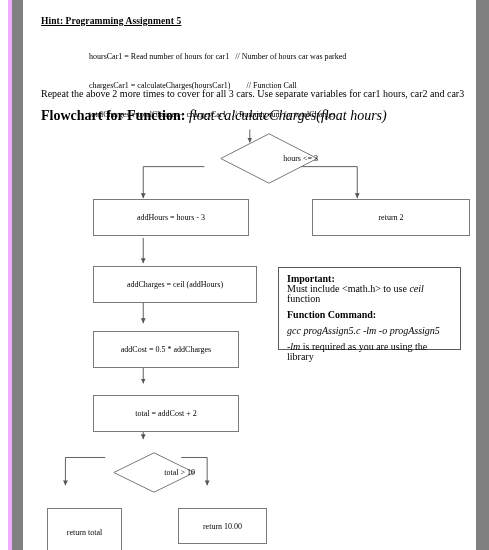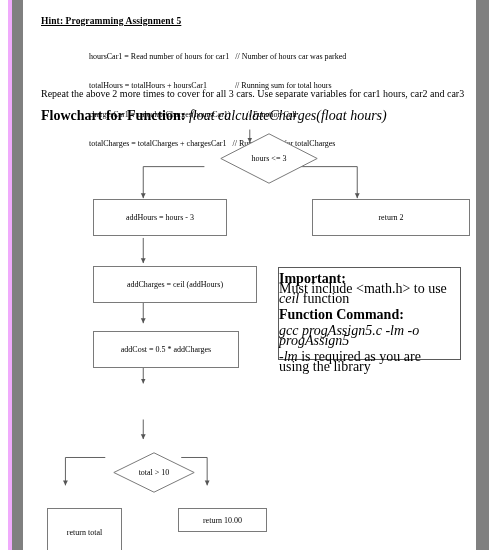--- a/index.html
+++ b/index.html
@@ -92,41 +92,41 @@
     justify-content: center;
     font-size: 8px;
     color: #000;
     text-align: center;
     white-space: nowrap;
   }
   .diamond-wrap {
     position: absolute;
     display: flex;
     align-items: center;
-    justify-content: center;
+    justify-content: flex-end;
   }
   .diamond-wrap svg { position: absolute; left: 0; top: 0; }
   .diamond-wrap .dlabel {
     position: relative;
     font-size: 8px;
     color: #000;
     white-space: nowrap;
     z-index: 2;
   }
 
   
   .infobox {
     position: absolute;
     left: 270px; top: 267px;
-    width: 183px; height: 93px;
+    width: 183px; height: 83px;
     box-sizing: border-box;
     border: 1px solid #5a5a5a;
     background: #ffffff;
-    padding: 6px 8px 0 0;
-    font-size: 14px;
+    padding: 6px 8px 0 8px;
+    font-size: 10px;
     color: #000;
     line-height: 10px;
   }
   .infobox .ib-strong { font-weight: bold; }
   .infobox .ib-row { margin: 0; }
   .infobox .ib-gap { height: 6px; }
   .infobox .ib-italic { font-style: italic; }
 </style>
 </head>
 <body>
@@ -135,21 +135,20 @@
 
   <div class="edge-left"></div>
   <div class="edge-right"></div>
 
   <div class="sheet"></div>
 
   <div class="doc-title">Hint: Programming Assignment 5</div>
 
   <div class="code-block">
     <div class="code-line">hoursCar1 = Read number of hours for car1   // Number of hours car was parked</div>
-    <div class="code-line">totalHours = totalHours + hoursCar1              // Running sum for total hours</div>
     <div class="code-line">chargesCar1 = calculateCharges(hoursCar1)        // Function Call</div>
     <div class="code-line">totalCharges = totalCharges + chargesCar1   // Running sum for totalCharges</div>
   </div>
 
   <div class="repeat-line">Repeat the above 2 more times to cover for all 3 cars. Use separate variables for car1 hours, car2 and car3</div>
 
   <div class="flow-label">
     <b>Flowchart for Function:</b>
     <i>float calculateCharges(float hours)</i>
   </div>
@@ -182,49 +181,52 @@
     </g>
   </svg>
 
   <div class="diamond-wrap" style="left:212px; top:133px; width:98px; height:51px;">
     <svg width="98" height="51" viewBox="0 0 98 51" xmlns="http://www.w3.org/2000/svg">
       <polygon points="49,0.8 97.2,25.5 49,50.2 0.8,25.5" fill="#ffffff" stroke="#7a7a7a" stroke-width="1"></polygon>
     </svg>
     <span class="dlabel">hours &lt;= 3</span>
   </div>
 
-  <div class="node" style="left:85px; top:199px; width:134px; height:37px;">
+  <div class="node" style="left:85px; top:199px; width:156px; height:37px;">
     <span>addHours = hours - 3</span>
   </div>
 
   <div class="node" style="left:304px; top:199px; width:158px; height:37px;">
     <span>return 2</span>
   </div>
 
   <div class="node" style="left:85px; top:266px; width:164px; height:37px;">
     <span>addCharges = ceil (addHours)</span>
   </div>
 
   <div class="node" style="left:85px; top:331px; width:146px; height:37px;">
     <span>addCost = 0.5 * addCharges</span>
   </div>
 
+  <div class="node" style="left:85px; top:395px; width:146px; height:37px;">
+    <span>total = addCost + 2</span>
+  </div>
 
   <div class="diamond-wrap" style="left:105px; top:452px; width:82px; height:41px;">
     <svg width="82" height="41" viewBox="0 0 82 41" xmlns="http://www.w3.org/2000/svg">
       <polygon points="41,0.8 81.2,20.5 41,40.2 0.8,20.5" fill="#ffffff" stroke="#7a7a7a" stroke-width="1"></polygon>
     </svg>
     <span class="dlabel">total &gt; 10</span>
   </div>
 
   <div class="node" style="left:39px; top:508px; width:75px; height:48px;">
     <span>return total</span>
   </div>
 
-  <div class="node" style="left:170px; top:508px; width:89px; height:24px;">
+  <div class="node" style="left:170px; top:508px; width:89px; height:36px;">
     <span>return 10.00</span>
   </div>
 
   <div class="infobox">
     <div class="ib-row ib-strong">Important:</div>
     <div class="ib-row"><span>Must include &lt;math.h&gt; to use </span><i class="ib-italic">ceil</i><span> function</span></div>
     <div class="ib-gap"></div>
     <div class="ib-row ib-strong">Function Command:</div>
     <div class="ib-gap"></div>
     <div class="ib-row ib-italic">gcc progAssign5.c -lm -o progAssign5</div>

